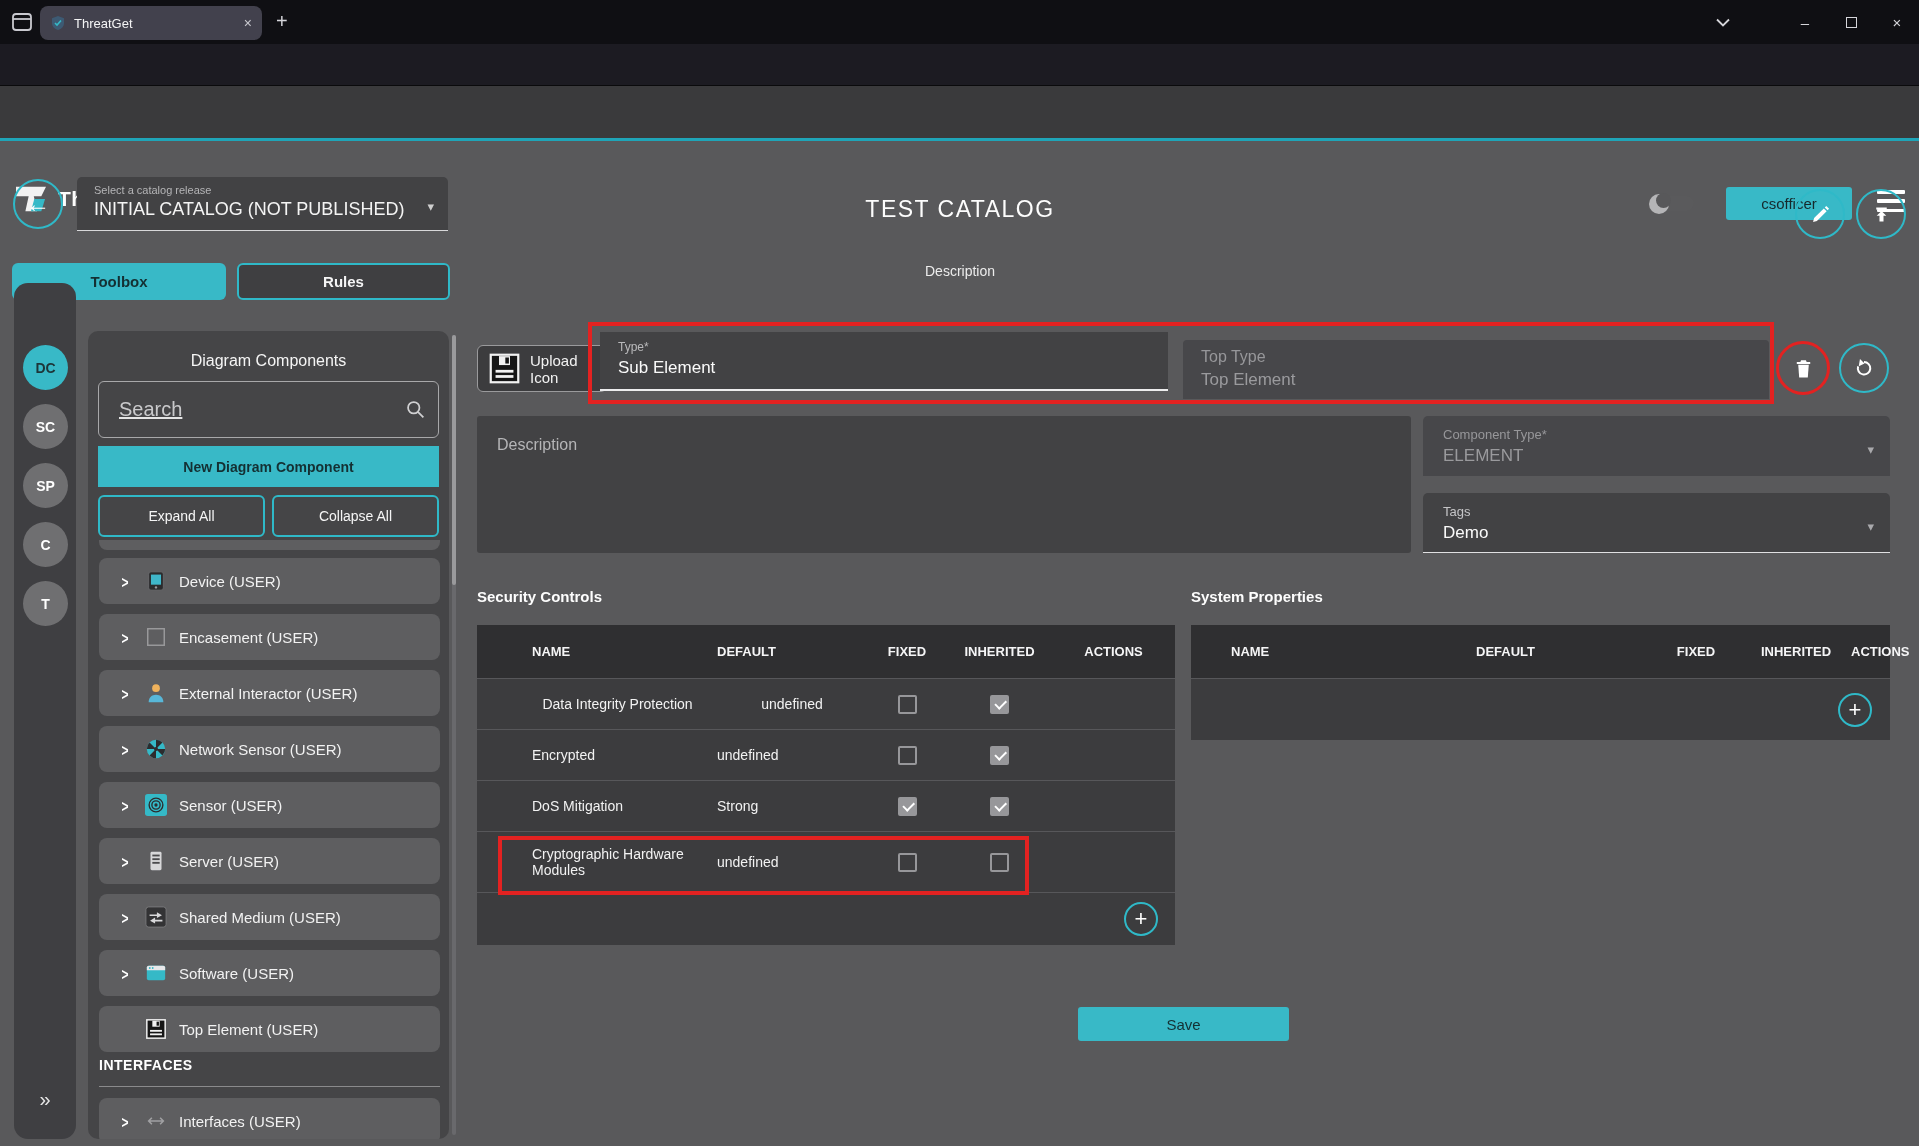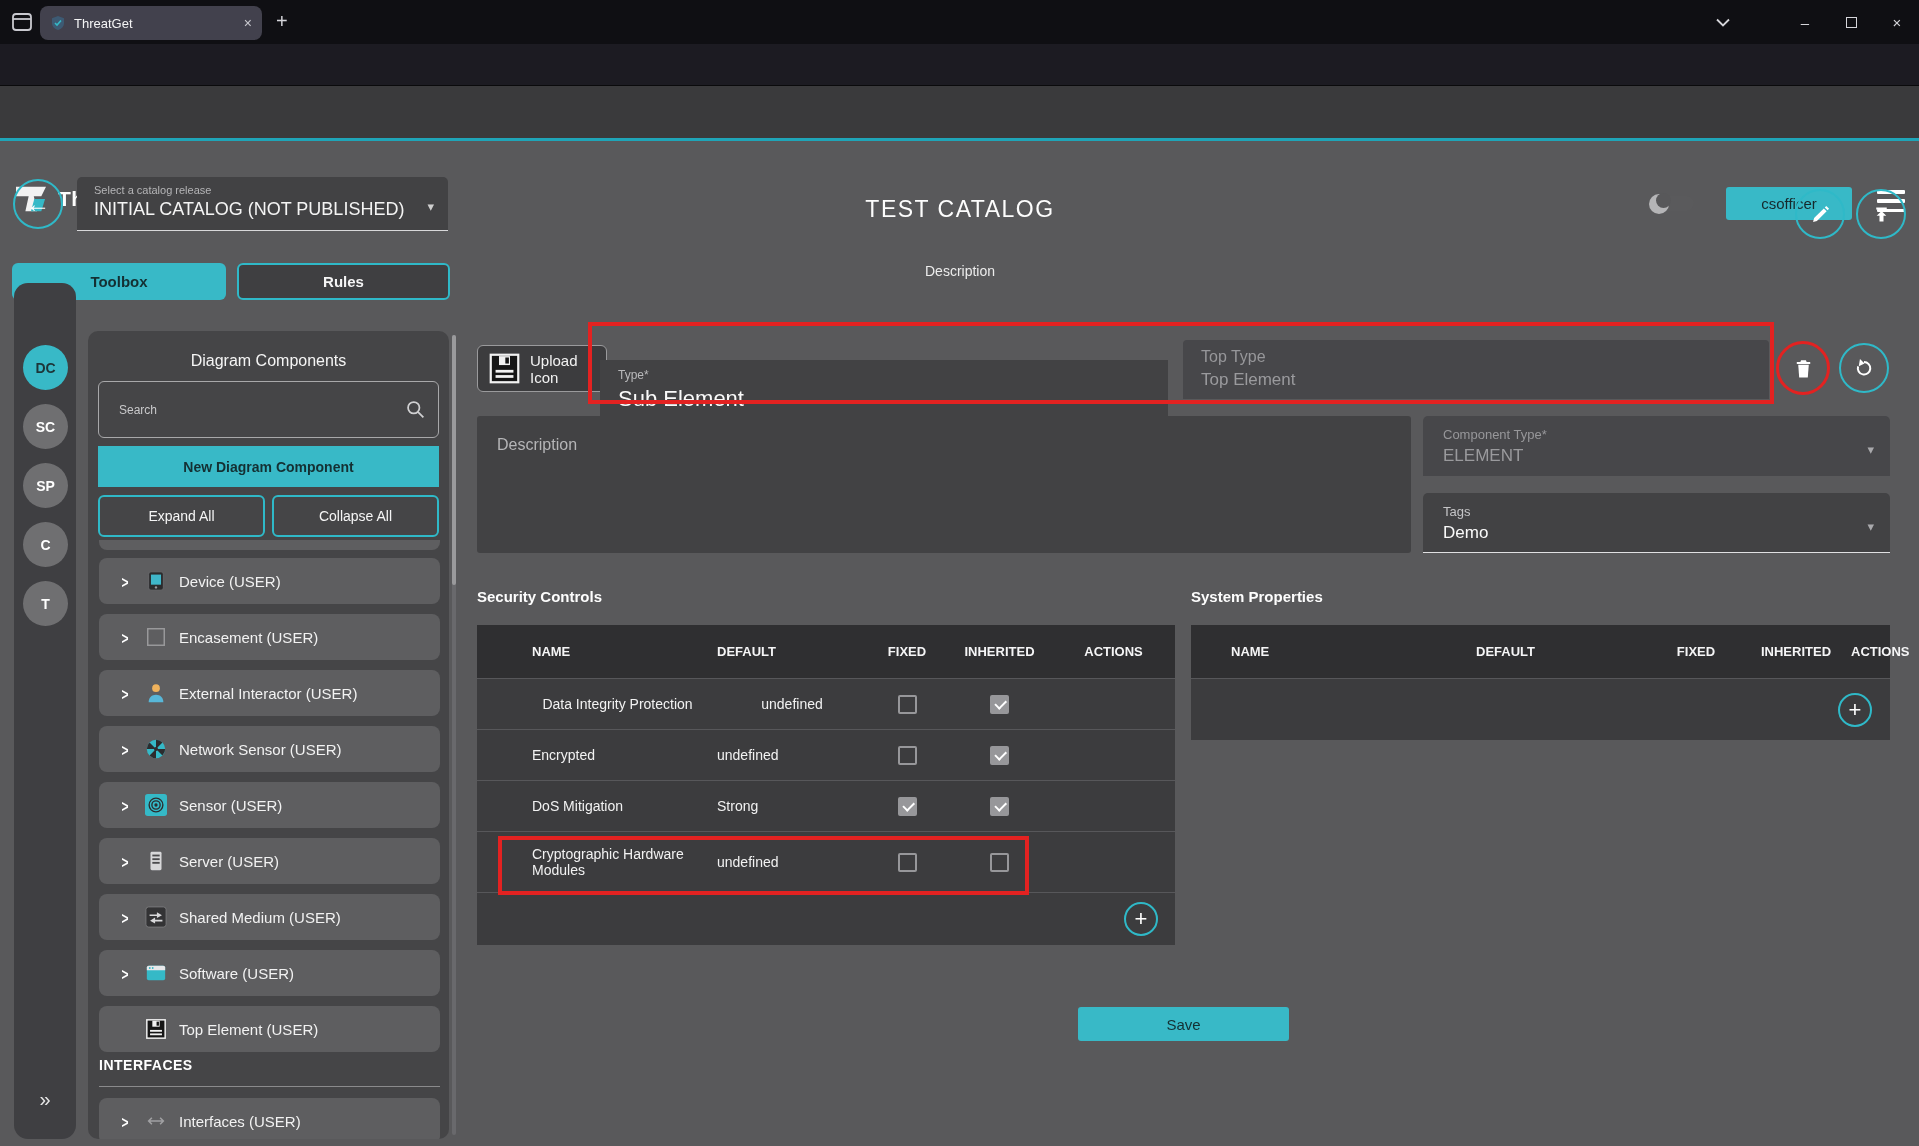--- a/index.html
+++ b/index.html
@@ -53,43 +53,43 @@
   
   #rail{left:14px;top:283px;width:62px;height:856px;background:#3f3f42;border-radius:14px;}
   .railb{position:absolute;left:9px;width:45px;height:45px;border-radius:50%;background:#6f6f71;color:#fff;font-size:14px;display:flex;align-items:center;justify-content:center;font-weight:bold;}
   .railb.active{background:#38b9c7;color:#1d3538;}
   #railexpand{left:14px;top:1088px;width:62px;justify-content:center;color:#e8e8e8;font-size:20px;}
 
   
   #panel{left:88px;top:331px;width:361px;height:808px;background:#454547;border-radius:10px;overflow:hidden;}
   #paneltitle{left:0;top:21px;width:100%;text-align:center;color:#f5f5f5;font-size:16px;}
   #searchbox{left:10px;top:50px;width:341px;height:57px;border:1px solid #a8a8aa;border-radius:6px;padding:0 12px 0 18px;}
-  #searchbox input{flex:1;background:transparent;border:none;outline:none;color:#e5e5e5;font-size:12px;font-family:"Liberation Sans",sans-serif;}
+  #searchbox input{flex:1;background:transparent;border:none;outline:none;color:#e5e5e5;font-size:20px;font-family:"Liberation Sans",sans-serif;text-decoration:underline;}
   #searchbox input::placeholder{color:#c9c9cb;opacity:1;}
   #newcomp{left:10px;top:115px;width:341px;height:41px;background:#38b9c7;border-radius:0;justify-content:center;color:#143033;font-size:14px;font-weight:bold;}
   #expandall{left:10px;top:164px;width:167px;height:42px;}
   #collapseall{left:184px;top:164px;width:167px;height:42px;}
   .outl{background:transparent;border:2px solid #2fb9c8;border-radius:6px;display:flex;align-items:center;justify-content:center;color:#f5f5f5;font-size:14px;}
   #sliver{left:11px;top:209px;width:341px;height:10px;background:#5e5e60;border-radius:0 0 8px 8px;}
   .comp-row{position:absolute;left:11px;width:341px;height:46px;background:#5e5e60;border-radius:8px;display:flex;align-items:center;padding-left:20px;color:#f2f2f2;font-size:15px;}
   .comp-row .chev{width:26px;color:#fff;font-weight:bold;font-size:15px;transform:scale(.8,1.15);}
   .comp-row .cicon{width:22px;height:22px;margin-right:12px;margin-left:26px;}
   .comp-row.haschev .cicon{margin-left:0;}
   #ifheader{left:11px;top:726px;color:#fff;font-size:14px;font-weight:bold;letter-spacing:.5px;}
   #ifhr{left:11px;top:755px;width:341px;height:1px;background:#8a8a8c;}
   #scrolltrack{left:452px;top:335px;width:4px;height:800px;background:#69696c;border-radius:2px;}
   #scrollthumb{left:452px;top:335px;width:4px;height:250px;background:#9a9a9c;border-radius:2px;}
 
   
   #uploadbtn{left:477px;top:345px;width:130px;height:47px;background:#3c3c3e;border:1.5px solid #9a9a9c;border-radius:6px;padding:0 10px;gap:9px;color:#f2f2f2;font-size:15px;}
   .matfield{background:#424244;}
-  #typefield{left:600px;top:360px;width:568px;height:59px;padding:8px 0 0 18px;border-bottom:2px solid #ededee;}
+  #typefield{left:600px;top:332px;width:568px;height:59px;padding:8px 0 0 18px;border-bottom:2px solid #ededee;}
   #toptypefield{left:1183px;top:340px;width:586px;height:59px;background:#47474a;border-radius:4px 4px 0 0;padding:8px 0 0 18px;}
   .matfield .lbl,.dd .lbl{font-size:12px;color:#b9b9bb;}
-  .matfield .val{font-size:22px;color:#fafafa;margin-top:4px;}
+  .matfield .val{font-size:17px;color:#fafafa;margin-top:4px;}
   .dis .lbl{color:#97979a;}
   .dis .val{color:#9a9a9d !important;}
   #descbox{left:477px;top:416px;width:934px;height:137px;background:#424244;border-radius:3px;padding:20px;color:#b5b5b7;font-size:16px;}
   .dd{position:absolute;width:467px;height:60px;background:#424244;border-radius:5px 5px 0 0;padding:11px 0 0 20px;}
   .dd .lbl{font-size:13px;}
   .dd .val{font-size:17px;color:#fafafa;margin-top:4px;}
   .dd .caret{position:absolute;right:16px;top:26px;color:#a9a9ac;font-size:13px;}
   #comptype{left:1423px;top:416px;background:#47474a;}
   #tags{left:1423px;top:493px;border-bottom:1px solid #e0e0e2;}
 

